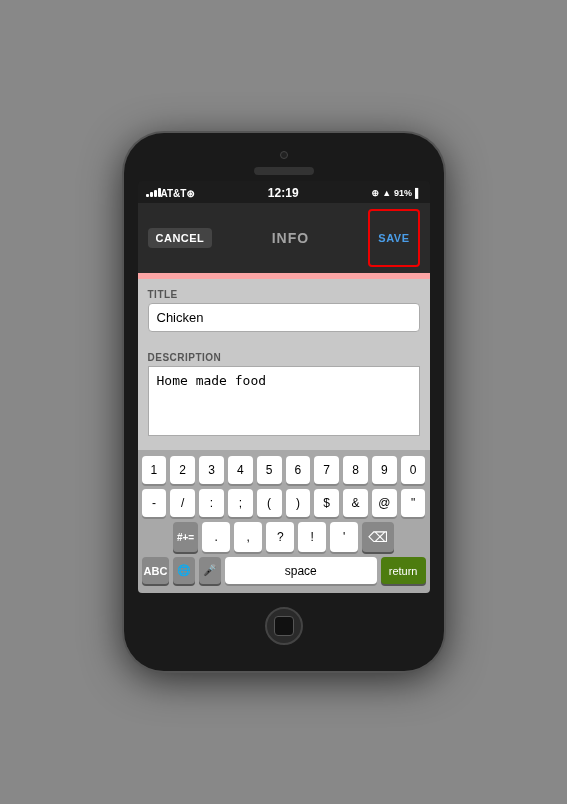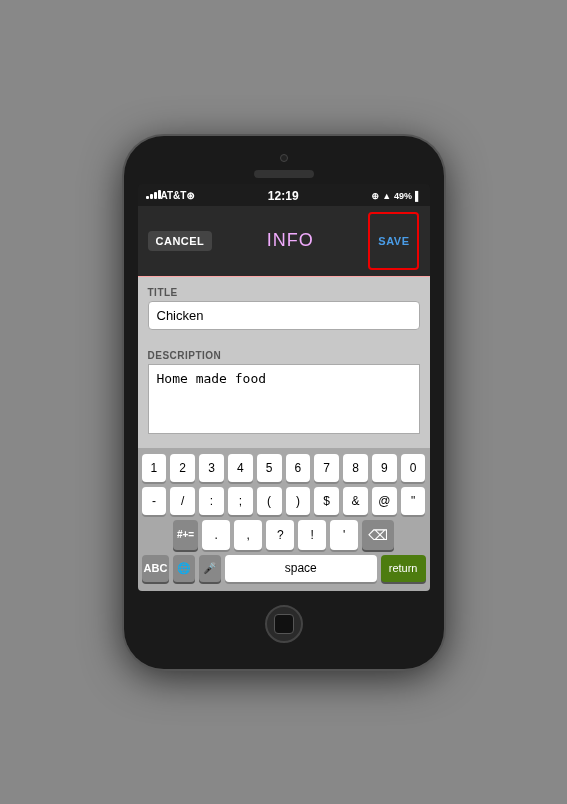--- a/index.html
+++ b/index.html
@@ -72,39 +72,39 @@
     }
 
     .wifi-icon { font-size: 10px; }
 
     .nav-bar {
       background: #2a2a2a;
       display: flex;
       align-items: center;
       justify-content: space-between;
       padding: 6px 10px;
-      border-bottom: 1px solid #fca5a5;
+      border-bottom: 6px solid #fca5a5;
     }
 
     .nav-cancel {
       background: #444;
       color: #fff;
       font-size: 11px;
       font-weight: bold;
       padding: 4px 8px;
       border-radius: 4px;
       border: none;
       cursor: pointer;
       letter-spacing: 0.5px;
     }
 
     .nav-title {
-      color: #f0abfc;
-      font-size: 18px;
-      font-weight: normal;
+      color: #a3a3a3;
+      font-size: 14px;
+      font-weight: bold;
       letter-spacing: 1px;
     }
 
     .nav-save {
       background: #2a2a2a;
       color: #4a9de8;
       font-size: 11px;
       font-weight: bold;
       padding: 21px 8px;
       border-radius: 4px;
@@ -278,21 +278,21 @@
           <span style="height:7px"></span>
           <span style="height:9px"></span>
         </div>
         <span>AT&amp;T</span>
         <span class="wifi-icon">⊛</span>
       </div>
       <div class="status-center">12:19</div>
       <div class="status-right">
         <span>⊕</span>
         <span>▲</span>
-        <span>49%</span>
+        <span>91%</span>
         <span>▌</span>
       </div>
     </div>
 
     <div class="nav-bar">
       <button class="nav-cancel">CANCEL</button>
       <span class="nav-title">INFO</span>
       <button class="nav-save">SAVE</button>
     </div>
 

